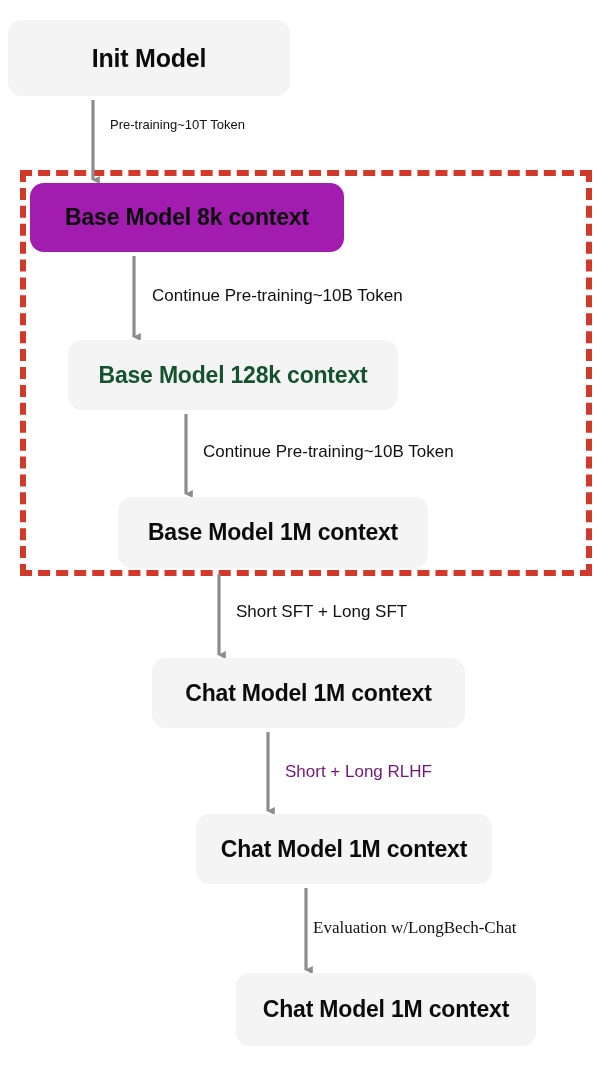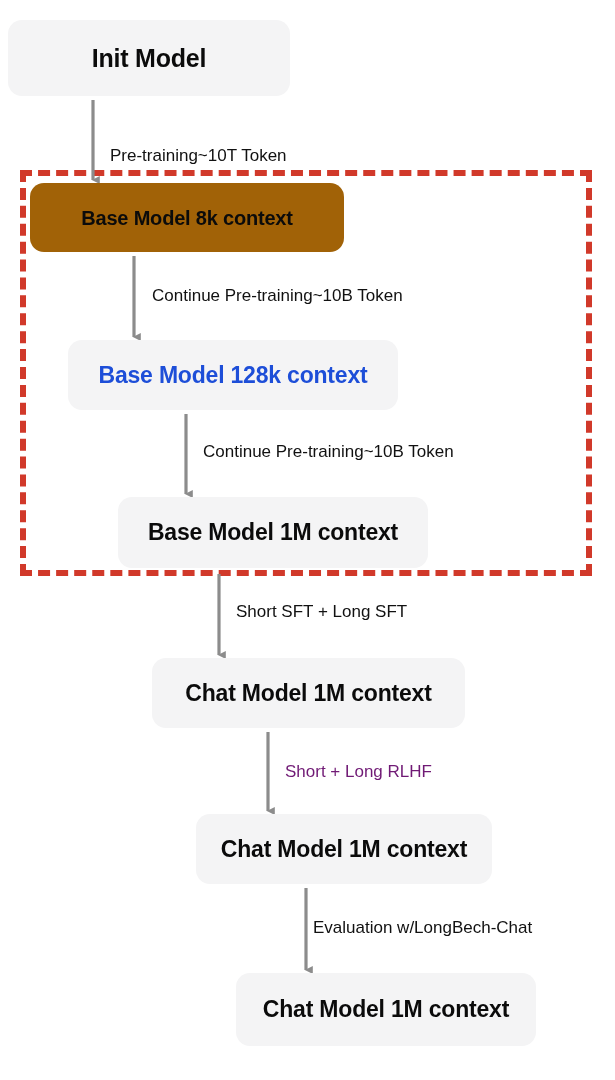--- a/index.html
+++ b/index.html
@@ -79,41 +79,41 @@
         <line x1="219" y1="574" x2="219" y2="655" stroke="#8c8c8c" stroke-width="3.2" marker-end="url(#ah)"></line>
         <line x1="268" y1="732" x2="268" y2="811" stroke="#8c8c8c" stroke-width="3.2" marker-end="url(#ah)"></line>
         <line x1="306" y1="888" x2="306" y2="970" stroke="#8c8c8c" stroke-width="3.2" marker-end="url(#ah)"></line>
       </g>
   </svg>
 
   <div id="node-layer">
       <div class="node" style="left: 8px; top: 20px; width: 282px; height: 76px; background: rgb(244, 244, 245); color: rgb(11, 11, 11); font-size: 25px;">
         <span class="node-label">Init Model</span>
       </div>
-      <div class="node" style="left: 30px; top: 183px; width: 314px; height: 69px; background: #a16207; color: rgb(11, 11, 11); font-size: 20px;">
+      <div class="node" style="left: 30px; top: 183px; width: 314px; height: 69px; background: #a21caf; color: rgb(11, 11, 11); font-size: 23px;">
         <span class="node-label">Base Model 8k context</span>
       </div>
-      <div class="node" style="left: 68px; top: 340px; width: 330px; height: 70px; background: rgb(244, 244, 245); color: #1d4ed8; font-size: 23px;">
+      <div class="node" style="left: 68px; top: 340px; width: 330px; height: 70px; background: rgb(244, 244, 245); color: #14532d; font-size: 23px;">
         <span class="node-label">Base Model 128k context</span>
       </div>
       <div class="node" style="left: 118px; top: 497px; width: 310px; height: 71px; background: rgb(244, 244, 245); color: rgb(11, 11, 11); font-size: 23px; justify-content: center;">
         <span class="node-label">Base Model 1M context</span>
       </div>
       <div class="node" style="left: 152px; top: 658px; width: 313px; height: 70px; background: rgb(244, 244, 245); color: rgb(11, 11, 11); font-size: 23px;">
         <span class="node-label">Chat Model 1M context</span>
       </div>
       <div class="node" style="left: 196px; top: 814px; width: 296px; height: 70px; background: rgb(244, 244, 245); color: rgb(11, 11, 11); font-size: 23px;">
         <span class="node-label">Chat Model 1M context</span>
       </div>
       <div class="node" style="left: 236px; top: 973px; width: 300px; height: 73px; background: rgb(244, 244, 245); color: rgb(11, 11, 11); font-size: 23px;">
         <span class="node-label">Chat Model 1M context</span>
       </div>
     </div>
   <div id="label-layer">
-      <div class="edge-label" style="left: 110px; top: 147px; font-size: 17px; color: rgb(17, 17, 17);">Pre-training~10T Token</div>
+      <div class="edge-label" style="left: 110px; top: 118px; font-size: 13px; color: rgb(17, 17, 17);">Pre-training~10T Token</div>
       <div class="edge-label" style="left: 152px; top: 287px; font-size: 17px; color: rgb(17, 17, 17);">Continue Pre-training~10B Token</div>
       <div class="edge-label" style="left: 203px; top: 443px; font-size: 17px; color: rgb(17, 17, 17);">Continue Pre-training~10B Token</div>
       <div class="edge-label" style="left: 236px; top: 603px; font-size: 17px; color: rgb(17, 17, 17); text-align: center;">Short SFT + Long SFT</div>
       <div class="edge-label" style="left: 285px; top: 763px; font-size: 17px; color: #701a75;">Short + Long RLHF</div>
-      <div class="edge-label" style="left: 313px; top: 919px; font-size: 17px; color: rgb(17, 17, 17);">Evaluation w/LongBech-Chat</div>
+      <div class="edge-label" style="left: 313px; top: 919px; font-size: 17px; color: rgb(17, 17, 17); font-family: Liberation Serif, serif;">Evaluation w/LongBech-Chat</div>
     </div>
 
 </div>
 
 </body></html>

